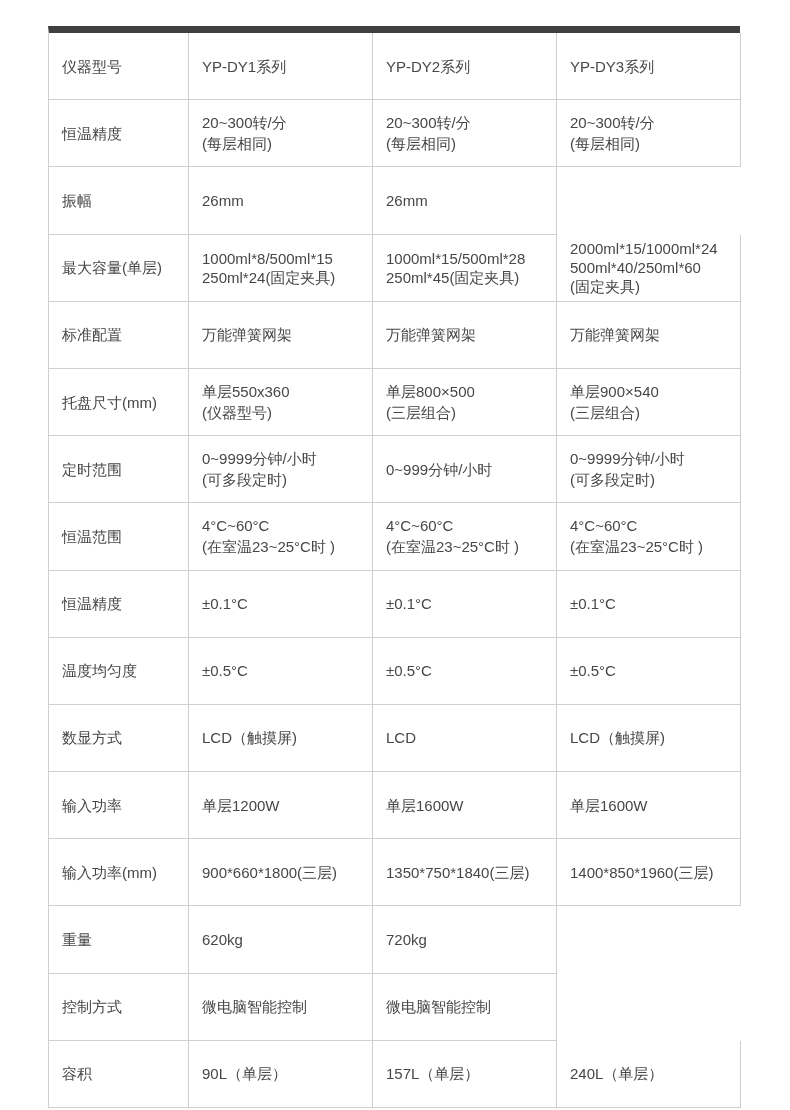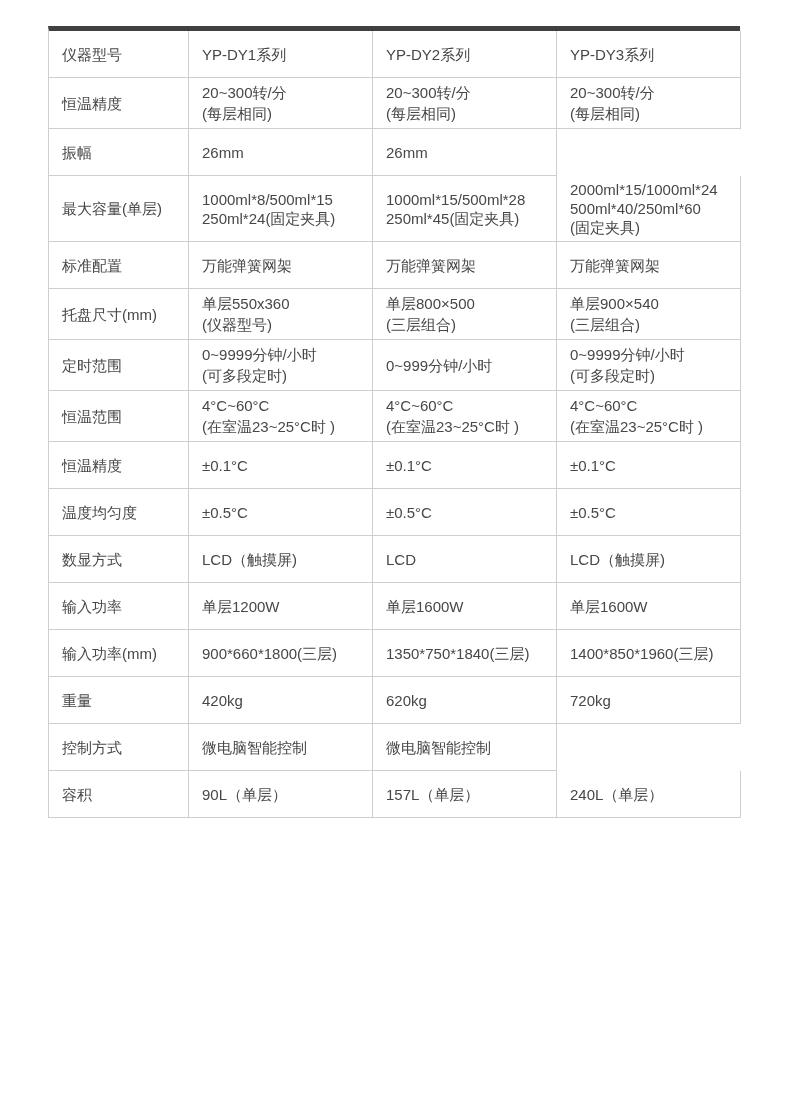--- a/index.html
+++ b/index.html
@@ -15,24 +15,24 @@
     width: 790px;
     height: 1110px;
     background: #ffffff;
     overflow: hidden;
   }
   .spec-table {
     position: absolute;
     left: 48px;
     top: 26px;
     width: 692px;
-    height: 792px;
+    height: 1082px;
     display: grid;
     grid-template-rows: repeat(16, 1fr);
-    border-top: 5px solid #404040;
+    border-top: 7px solid #404040;
     border-left: 1px solid #cfcfcf;
     box-sizing: border-box;
   }
   .row {
     display: grid;
     grid-template-columns: 140px 184px 184px 184px;
   }
   .cell {
     box-sizing: border-box;
     border-right: 1px solid #cfcfcf;
@@ -156,21 +156,20 @@
 
     <div class="row">
       <div class="cell label">输入功率(mm)</div>
       <div class="cell">900*660*1800(三层)</div>
       <div class="cell">1350*750*1840(三层)</div>
       <div class="cell">1400*850*1960(三层)</div>
     </div>
 
     <div class="row">
       <div class="cell label">重量</div>
-      <div class="cell">420kg</div>
       <div class="cell">620kg</div>
       <div class="cell">720kg</div>
     </div>
 
     <div class="row">
       <div class="cell label">控制方式</div>
       <div class="cell">微电脑智能控制</div>
       <div class="cell">微电脑智能控制</div>
     </div>
 

